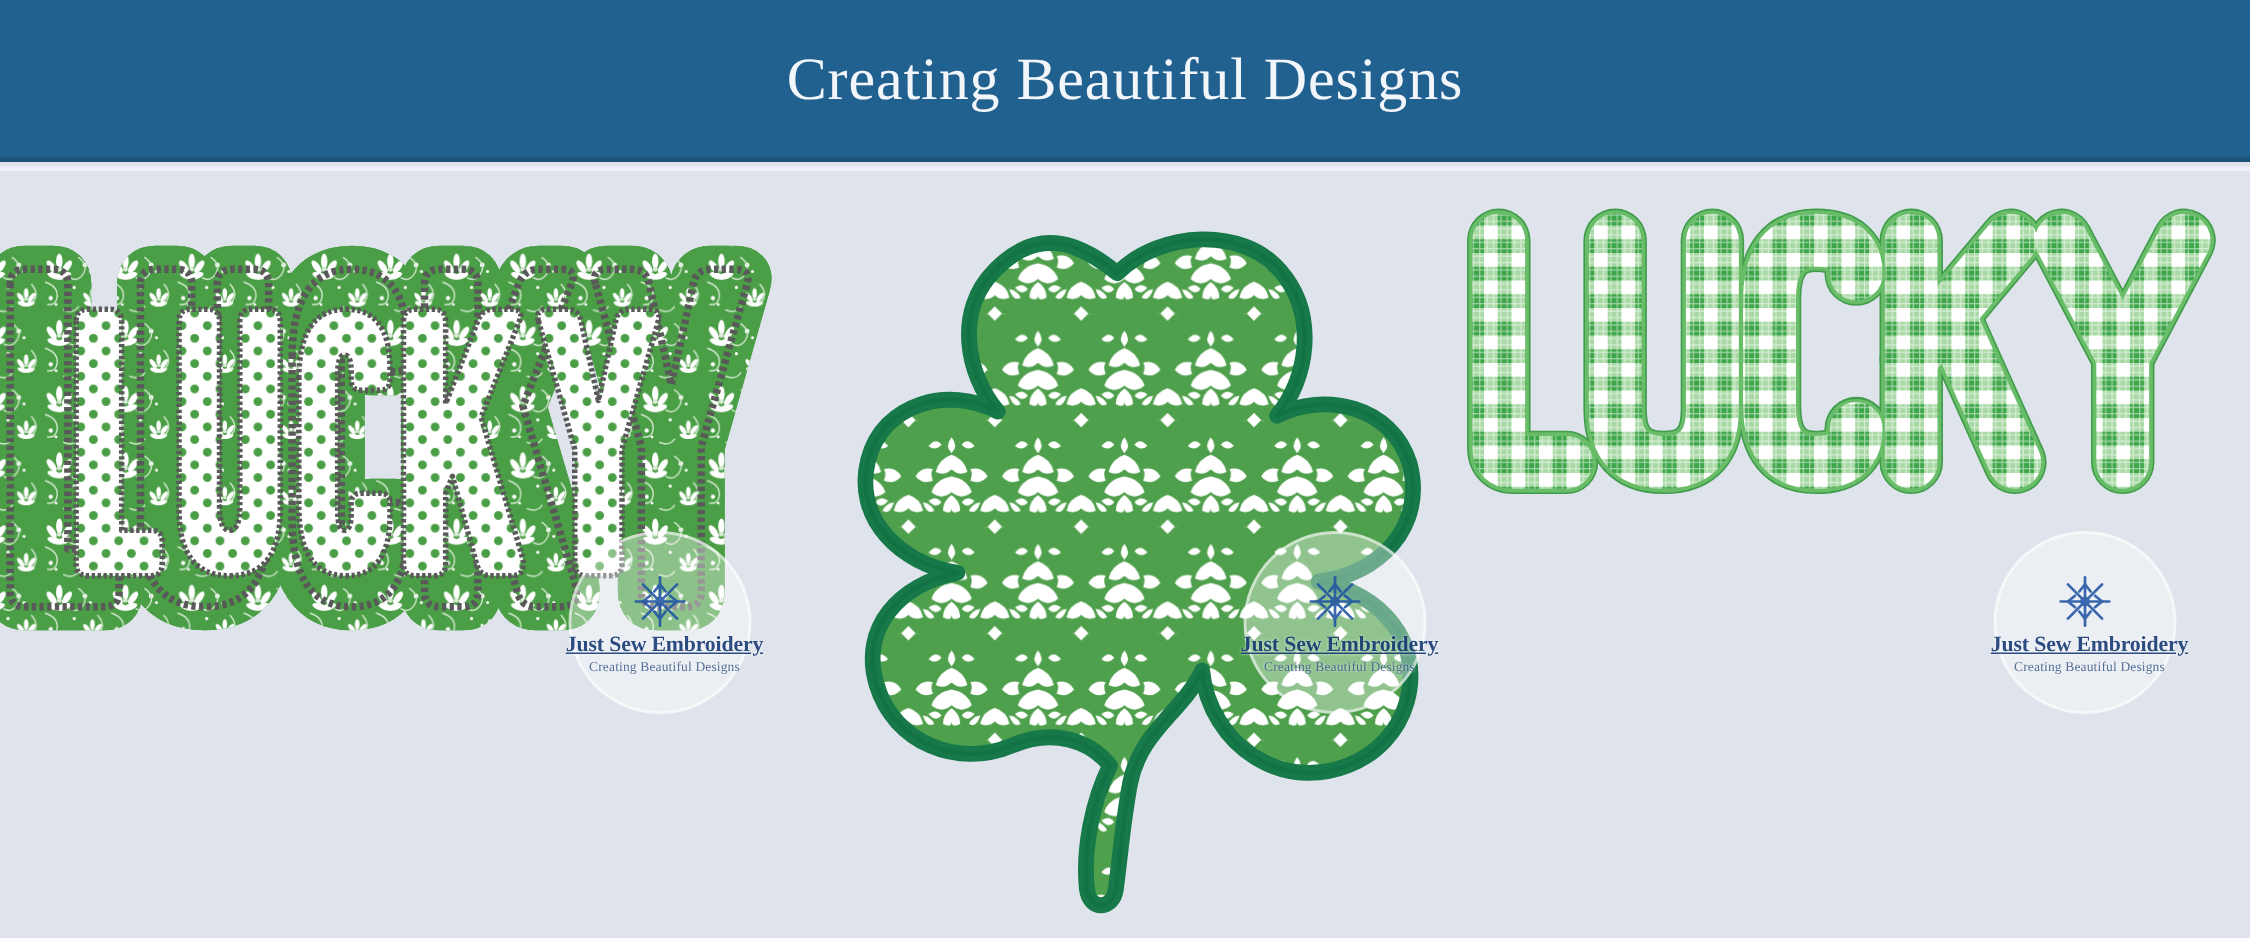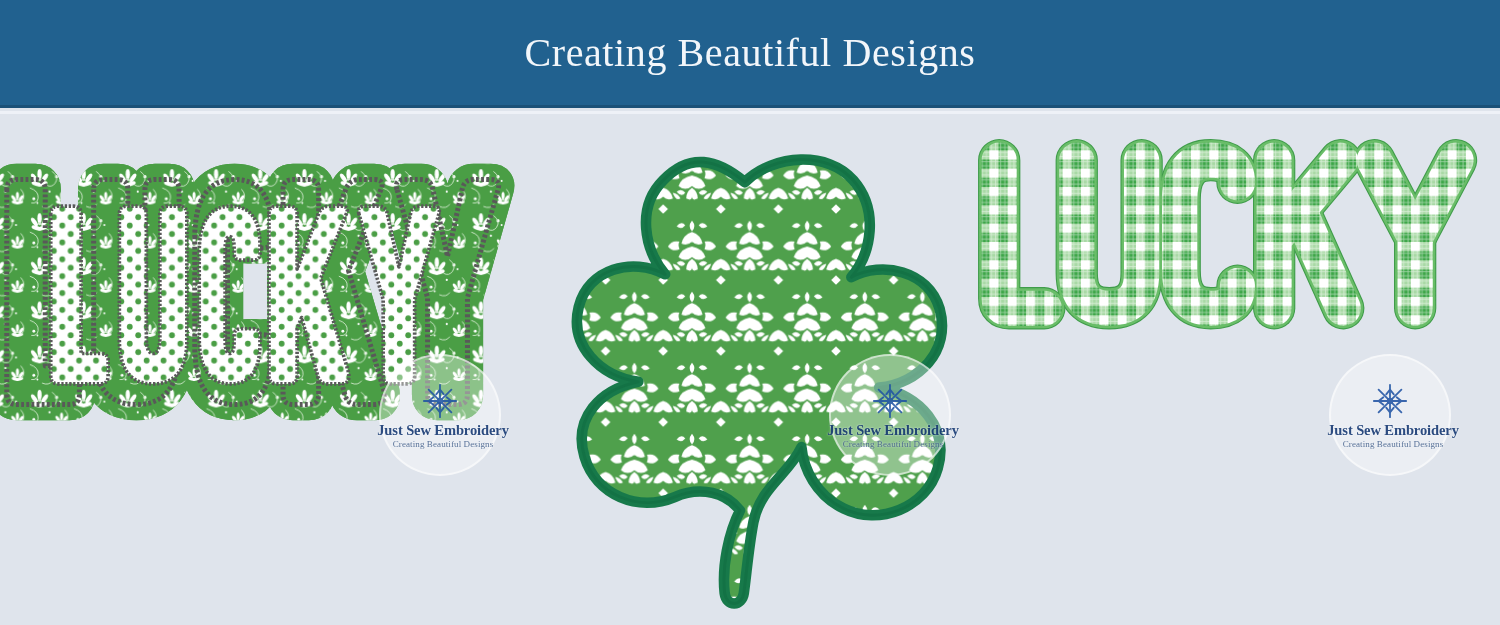--- a/index.html
+++ b/index.html
@@ -53,20 +53,21 @@
     border-radius:50%; background:rgba(255,255,255,.40);
     border:2px solid rgba(255,255,255,.62);
   }
   .wm-snow { position:absolute; left:53px; top:56px; width:38px; height:38px; }
   .wm-name {
     position:absolute; left:0; top:96px; width:150px; text-align:center;
     font-family:"Liberation Serif", serif; font-weight:700;
     font-size:14.5px; color:#1d3f77; letter-spacing:-.1px;
     text-shadow:0 0 2px rgba(255,255,255,.85);
     white-space:nowrap;
+    text-decoration:underline;
   }
   .wm-tag {
     position:absolute; left:0; top:113px; width:150px; text-align:center;
     font-family:"Liberation Serif", serif;
     font-size:9px; color:#4a6690; letter-spacing:.1px;
     text-shadow:0 0 2px rgba(255,255,255,.8);
     white-space:nowrap;
   }
 </style>
 </head>

